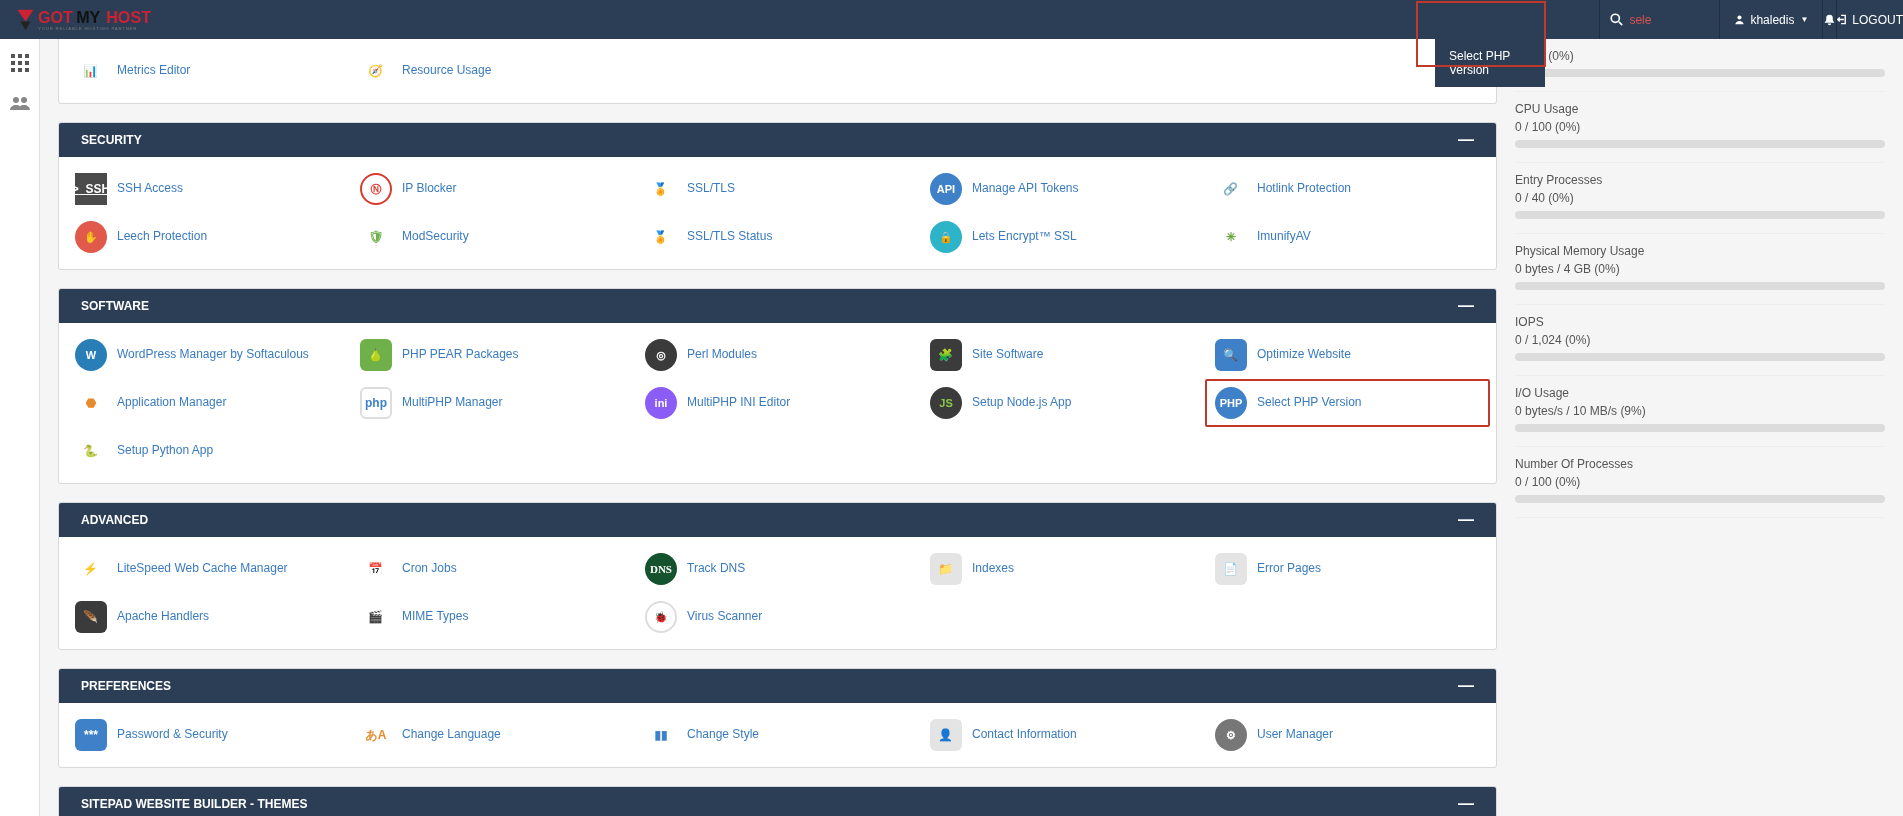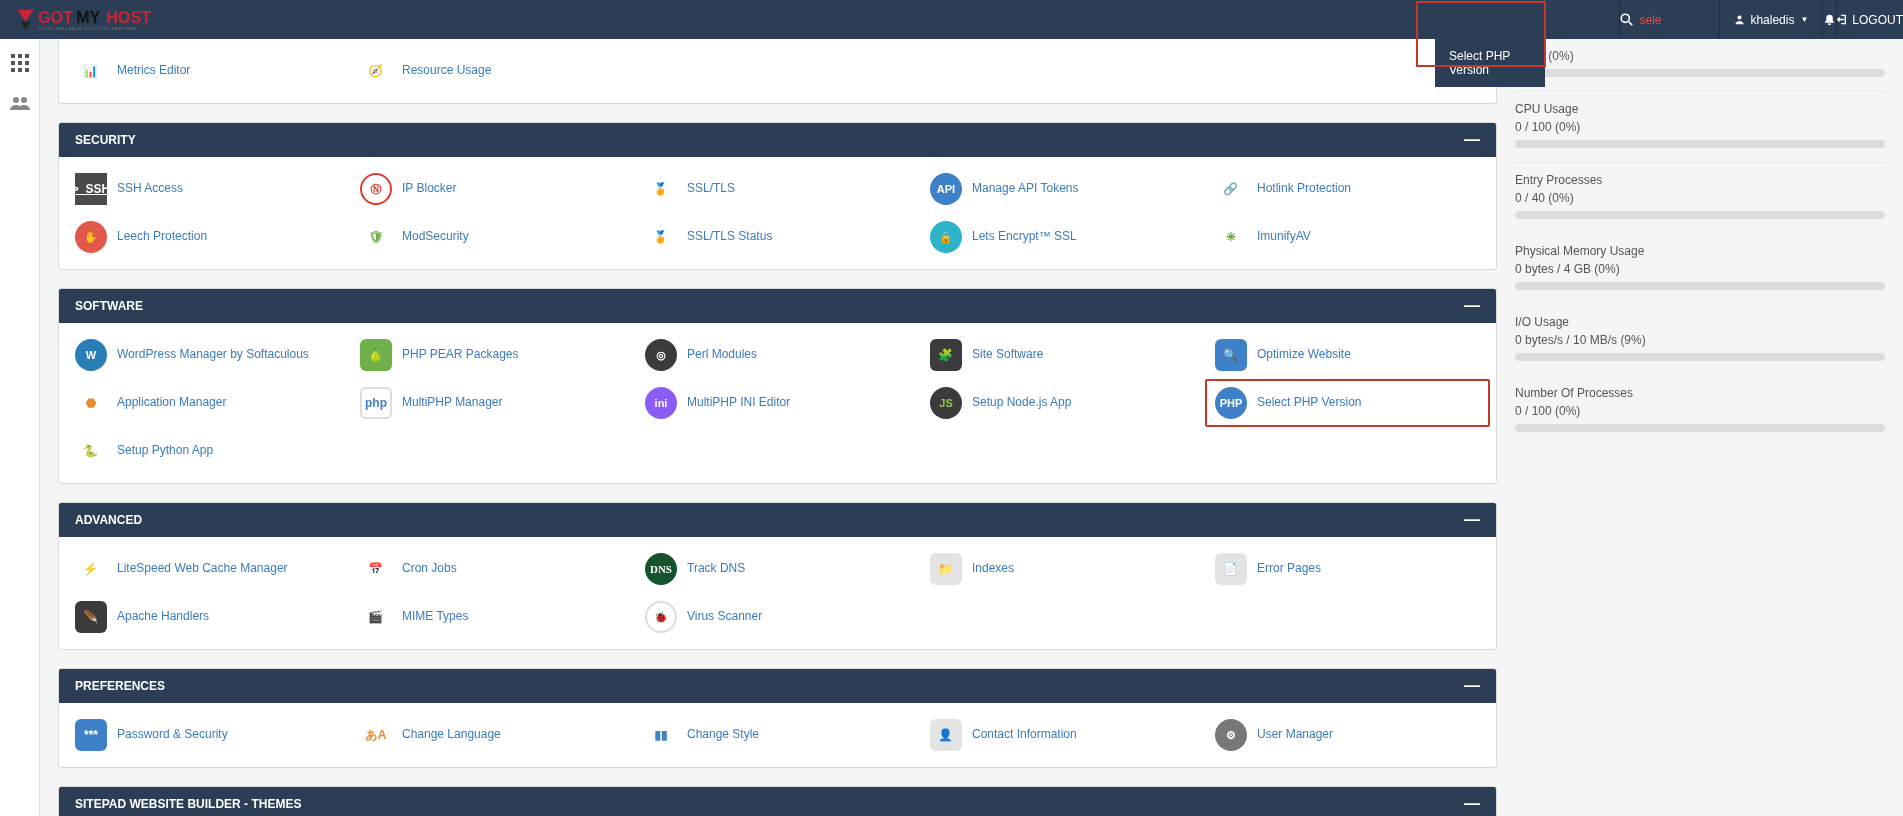--- a/index.html
+++ b/index.html
@@ -1,38 +1,38 @@
 <!DOCTYPE html>
 <html><head>
 <meta charset="utf-8">
 <style>
 * { margin: 0; padding: 0; box-sizing: border-box; font-family: -apple-system, BlinkMacSystemFont, "Segoe UI", Arial, sans-serif; }
 body { background: #f5f5f5; font-size: 13px; color: #333; }
 .topbar { background: #2b3e56; height: 39px; display: flex; align-items: center; justify-content: space-between; color: #fff; }
 .logo { height: 39px; display: flex; align-items: center; padding-left: 16px; }
 .logo-svg { height: 28px; }
 .topbar-right { display: flex; align-items: center; height: 100%; }
-.search-box { display: flex; align-items: center; padding: 0 0; height: 100%; border-left: 1px solid #1f2f42; }
+.search-box { display: flex; align-items: center; padding: 0 10px; height: 100%; border-left: 1px solid #1f2f42; }
 .search-box input { background: transparent; border: none; color: #d9534f; outline: none; width: 80px; font-size: 12px; }
 .search-icon { color: #fff; margin-right: 6px; }
 .user-btn { display: flex; align-items: center; padding: 0 14px; height: 100%; border-left: 1px solid #1f2f42; color: #fff; font-size: 12px; cursor: pointer; }
 .user-btn .caret { margin-left: 6px; font-size: 8px; }
 .notif-btn, .logout-btn { display: flex; align-items: center; padding: 0 0; height: 100%; border-left: 1px solid #1f2f42; color: #fff; font-size: 12px; cursor: pointer; }
 .search-dropdown { position: absolute; top: 39px; right: 358px; background: #2b3e56; color: #fff; padding: 10px 14px; font-size: 12px; width: 110px; z-index: 100; }
 .red-box-search { position: absolute; top: 1px; right: 357px; width: 130px; height: 66px; border: 2px solid #c0392b; pointer-events: none; z-index: 101; }
 
 .sidebar { position: fixed; left: 0; top: 39px; width: 40px; background: #fff; height: calc(100vh - 39px); border-right: 1px solid #e0e0e0; display: flex; flex-direction: column; align-items: center; padding-top: 10px; }
 .sidebar-item { width: 28px; height: 28px; margin-bottom: 12px; display: flex; align-items: center; justify-content: center; color: #555; cursor: pointer; }
 
 .content { margin-left: 40px; display: flex; padding: 0 18px; gap: 18px; }
 .main-col { flex: 1; min-width: 0; }
 .stats-col { width: 370px; }
 
 .panel { background: #fff; border: 1px solid #d9d9d9; border-radius: 3px; margin-bottom: 18px; }
-.panel-header { background: #2b3e56; color: #fff; padding: 10px 16px; font-size: 12px; font-weight: 600; display: flex; justify-content: space-between; align-items: center; border-radius: 2px 2px 0 0; }
+.panel-header { background: #2b3e56; color: #fff; padding: 10px 22px; font-size: 12px; font-weight: 600; display: flex; justify-content: space-between; align-items: center; border-radius: 2px 2px 0 0; }
 .panel-header .collapse { cursor: pointer; font-weight: bold; font-size: 16px; line-height: 10px; }
 .panel-body { padding: 8px 6px; }
 
 .item-grid { display: flex; flex-wrap: wrap; }
 .item { width: 20%; display: flex; align-items: center; padding: 8px 10px; cursor: pointer; position: relative; }
 .item-icon { width: 32px; height: 32px; border-radius: 6px; display: flex; align-items: center; justify-content: center; margin-right: 10px; flex-shrink: 0; font-size: 12px; font-weight: bold; }
 .item-label { color: #3a7bbf; font-size: 12px; line-height: 1.3; }
 
 .highlight-box { border: 2px solid #c0392b; border-radius: 2px; position: absolute; inset: 0; pointer-events: none; }
 
@@ -341,20 +341,25 @@
           <div class="stat-label">Entry Processes</div>
           <div class="stat-value">0 / 40   (0%)</div>
           <div class="stat-bar"></div>
         </div>
         <div class="stat">
           <div class="stat-label">Physical Memory Usage</div>
           <div class="stat-value">0 bytes / 4 GB   (0%)</div>
           <div class="stat-bar"></div>
         </div>
         <div class="stat">
+          <div class="stat-label">IOPS</div>
+          <div class="stat-value">0 / 1,024   (0%)</div>
+          <div class="stat-bar"></div>
+        </div>
+        <div class="stat">
           <div class="stat-label">I/O Usage</div>
           <div class="stat-value">0 bytes/s / 10 MB/s   (9%)</div>
           <div class="stat-bar"></div>
         </div>
         <div class="stat">
           <div class="stat-label">Number Of Processes</div>
           <div class="stat-value">0 / 100   (0%)</div>
           <div class="stat-bar"></div>
         </div>
       </div>

